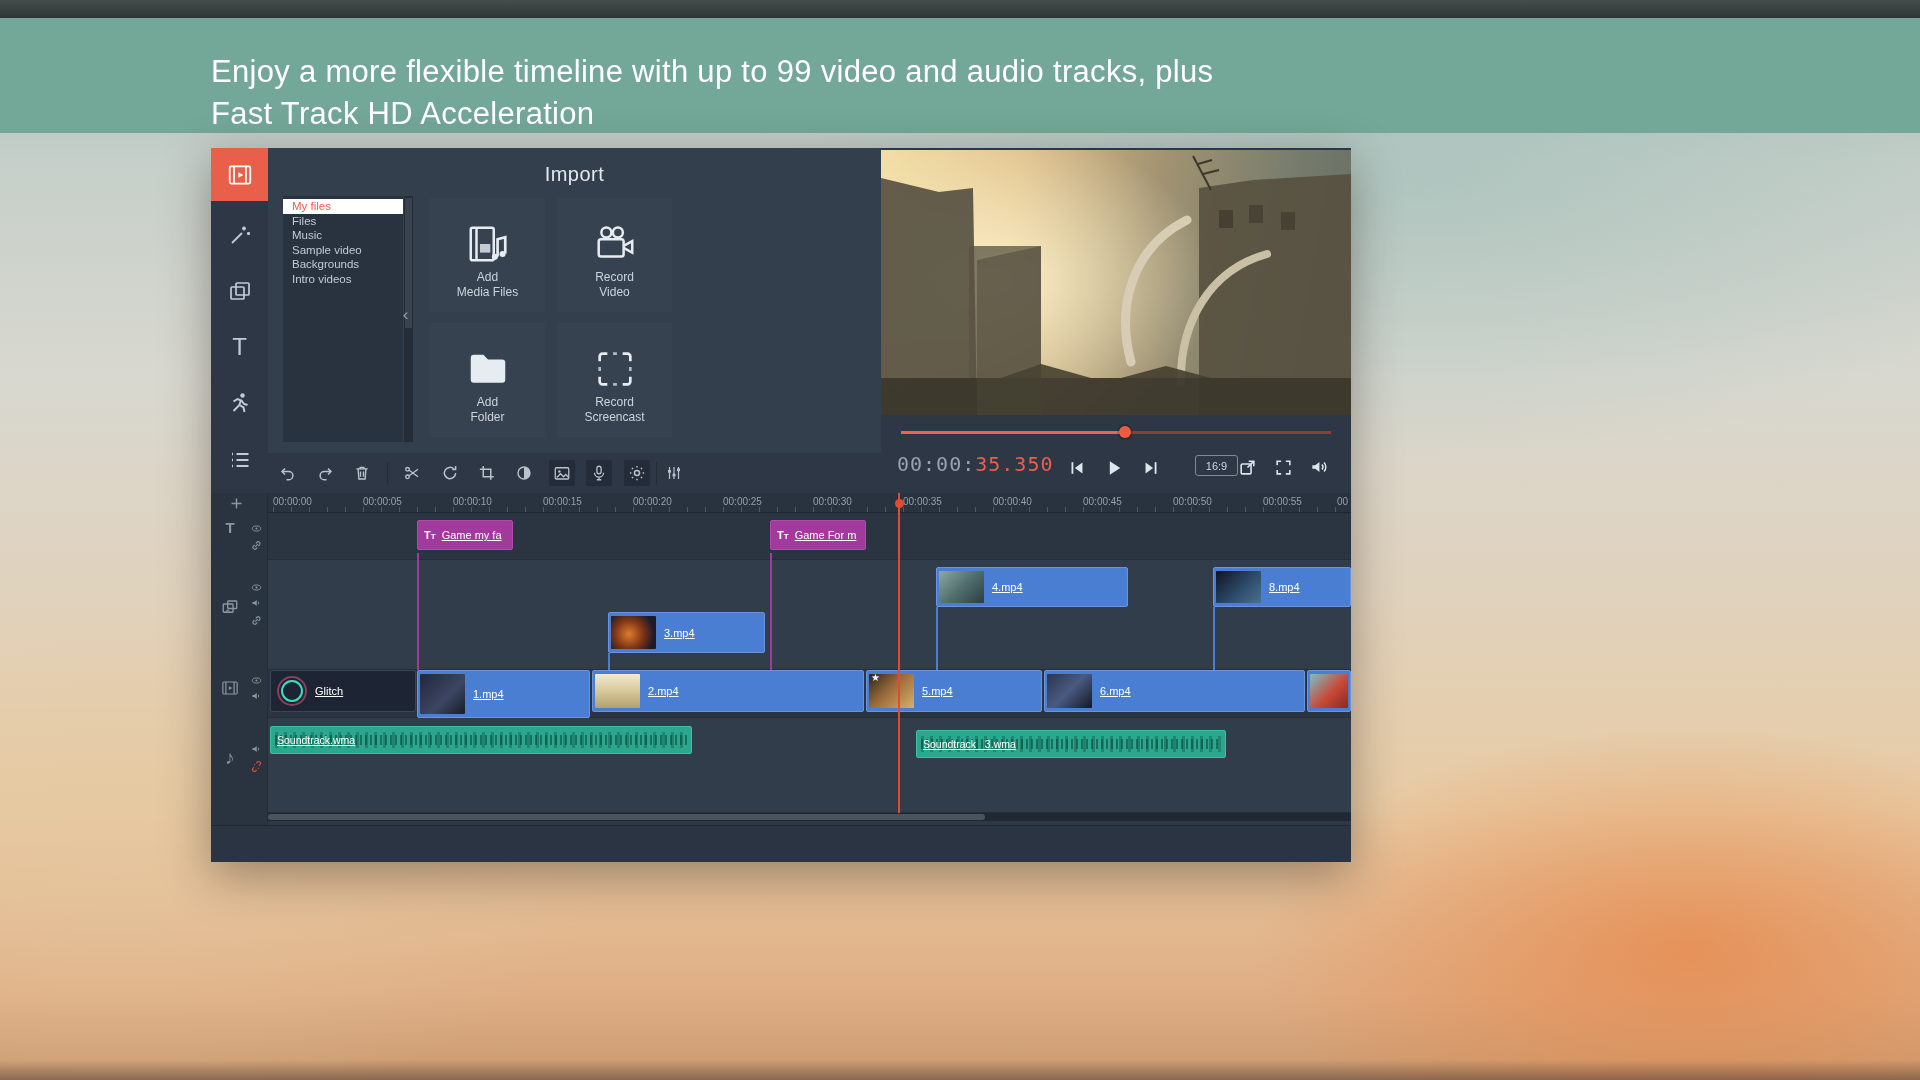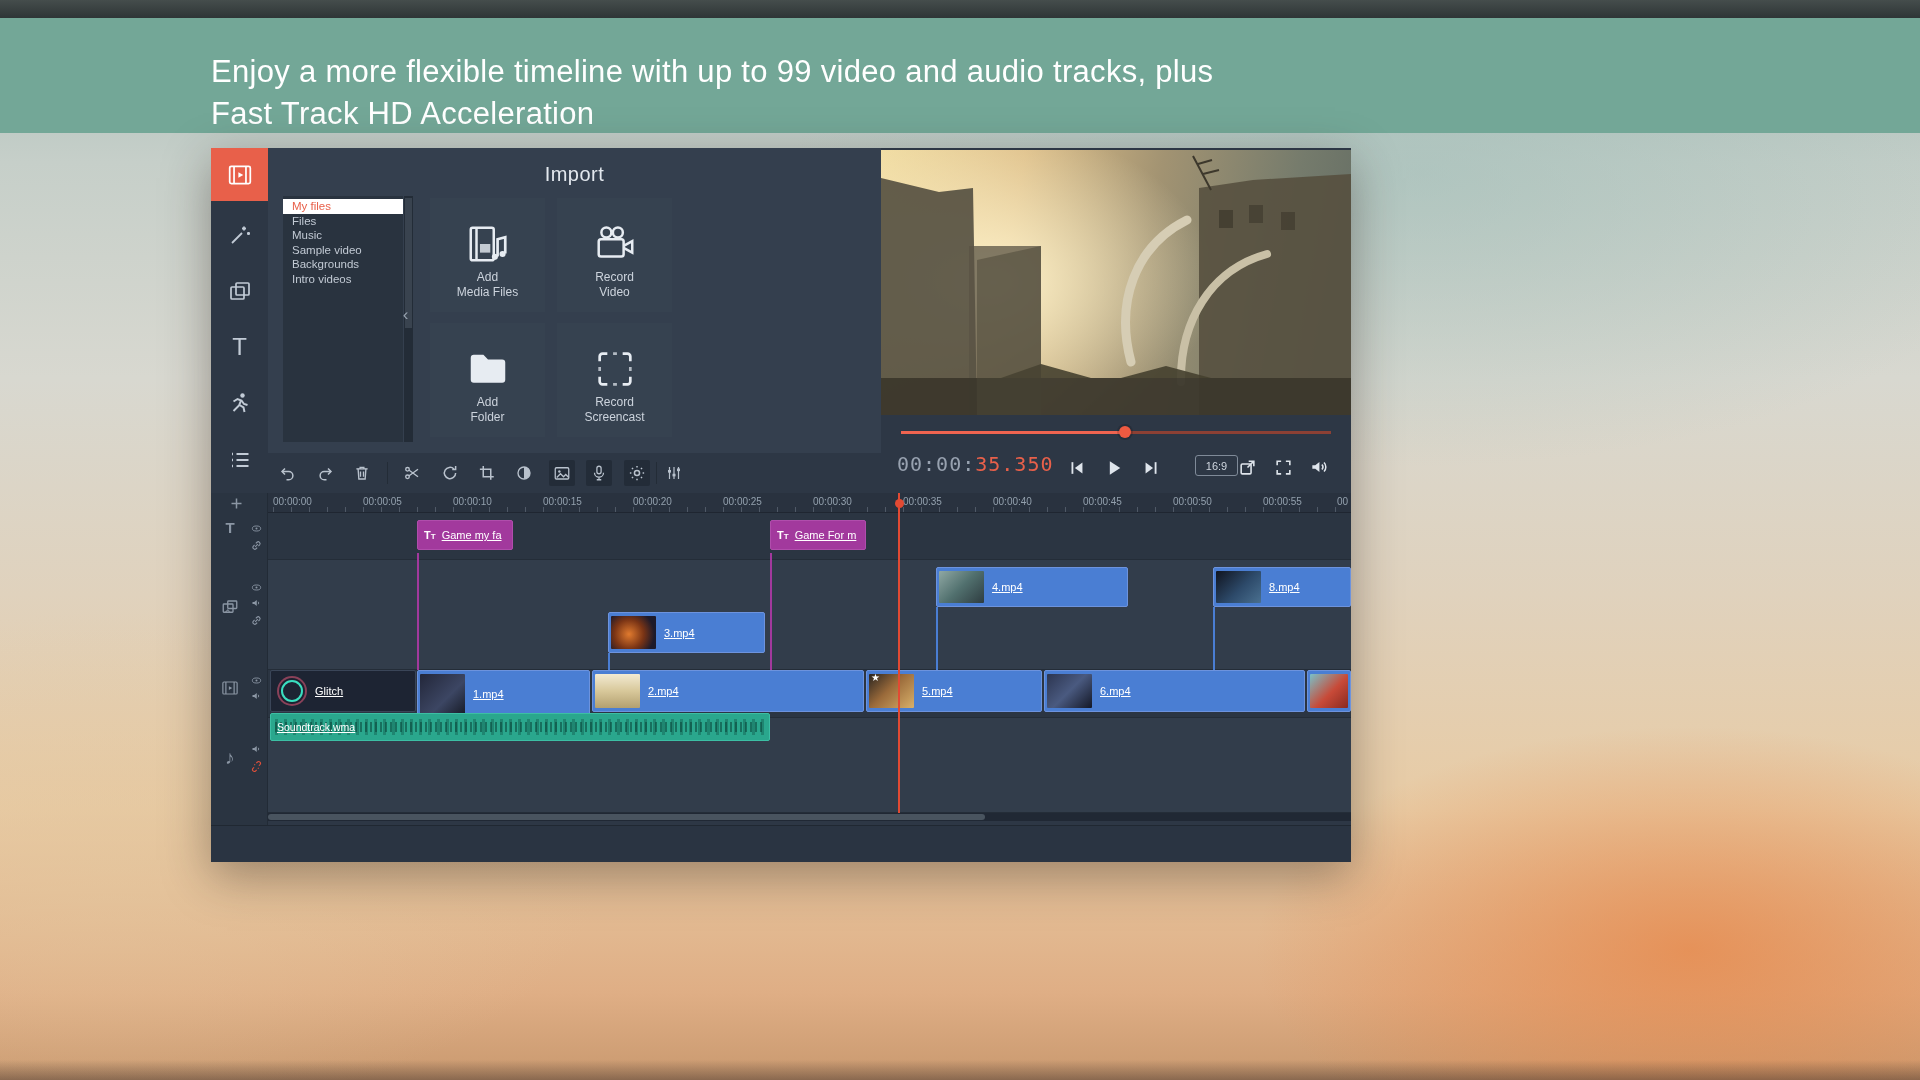--- a/index.html
+++ b/index.html
@@ -531,25 +531,30 @@
       <span class="clip-label">5.mp4</span>
     </div>
     <div class="clip blue" style="left:776px; top:157px; width:261px; height:42px">
       <div class="thumb th6"></div>
       <span class="clip-label">6.mp4</span>
     </div>
     <div class="clip blue" style="left:1039px; top:157px; width:44px; height:42px">
       <div class="thumb th9" style="width:38px"></div>
     </div>
 
-    <div class="clip teal" style="left:2px; top:200px; width:500px; height:28px">
+    <div class="clip teal" style="left:2px; top:213px; width:422px; height:28px">
       <div class="wave2"></div>
       <div class="wave1"></div>
       <span class="clip-label" style="font-size:10.5px">Soundtrack.wma</span>
     </div>
+    <div class="clip teal" style="left:648px; top:217px; width:310px; height:28px">
+      <div class="wave2"></div>
+      <div class="wave1"></div>
+      <span class="clip-label" style="font-size:10.5px">Soundtrack _3.wma</span>
+    </div>
   </div>
 
   <div class="playhead"></div>
   <div class="ph-dot"></div>
 
   <div class="hscroll">
       <div class="hthumb"></div>
     </div>
 
   <div class="statusbar">

